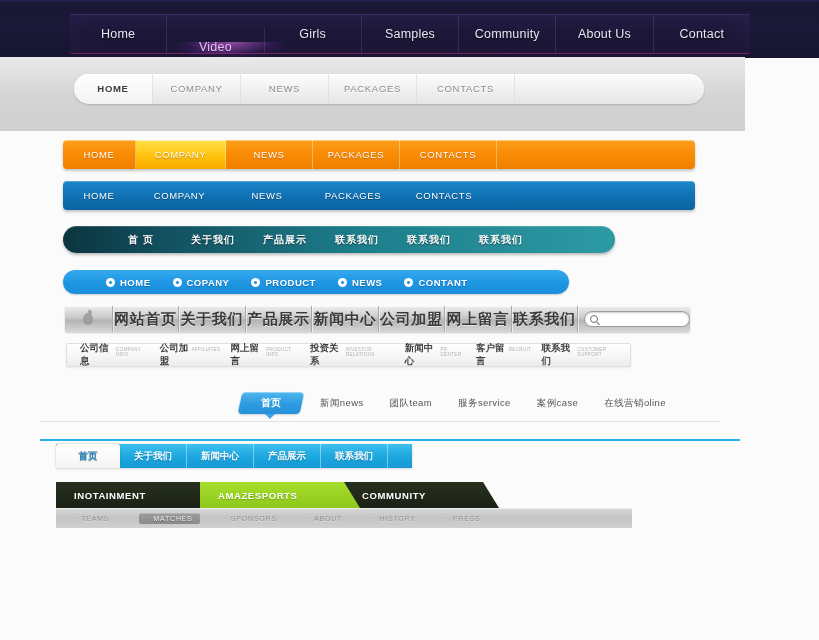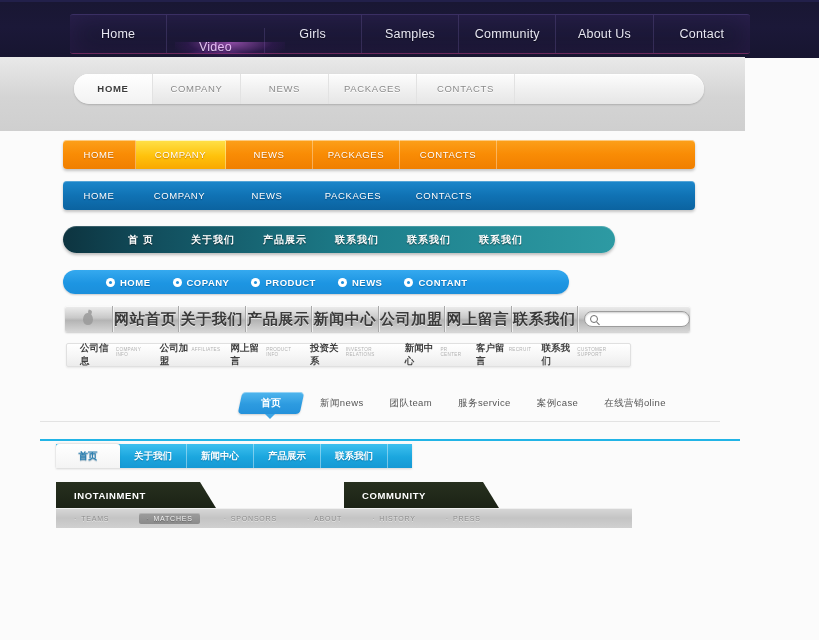--- a/index.html
+++ b/index.html
@@ -440,20 +440,24 @@
         <div class="ct filler"></div>
       </div>
   </div>
 
   <div class="sports-wrap">
     <div class="sports-top" id="sportsTop">
         <div class="sp-tab dark" style="left: 0px; width: 160px; z-index: 3;">
           <div class="sp-shape sp-dark"></div>
           <span class="sp-label">INOTAINMENT</span>
         </div>
+        <div class="sp-tab green" style="left: 144px; width: 160px; z-index: 5;">
+          <div class="sp-shape sp-green"></div>
+          <span class="sp-label">AMAZESPORTS</span>
+        </div>
         <div class="sp-tab dark" style="left: 288px; width: 155px; z-index: 1;">
           <div class="sp-shape sp-dark"></div>
           <span class="sp-label">COMMUNITY</span>
         </div>
       </div>
     <div class="sports-sub" id="sportsSub">
         <div class="sub-item">
           <span class="dot">·</span>
           <span>TEAMS</span>
         </div>

